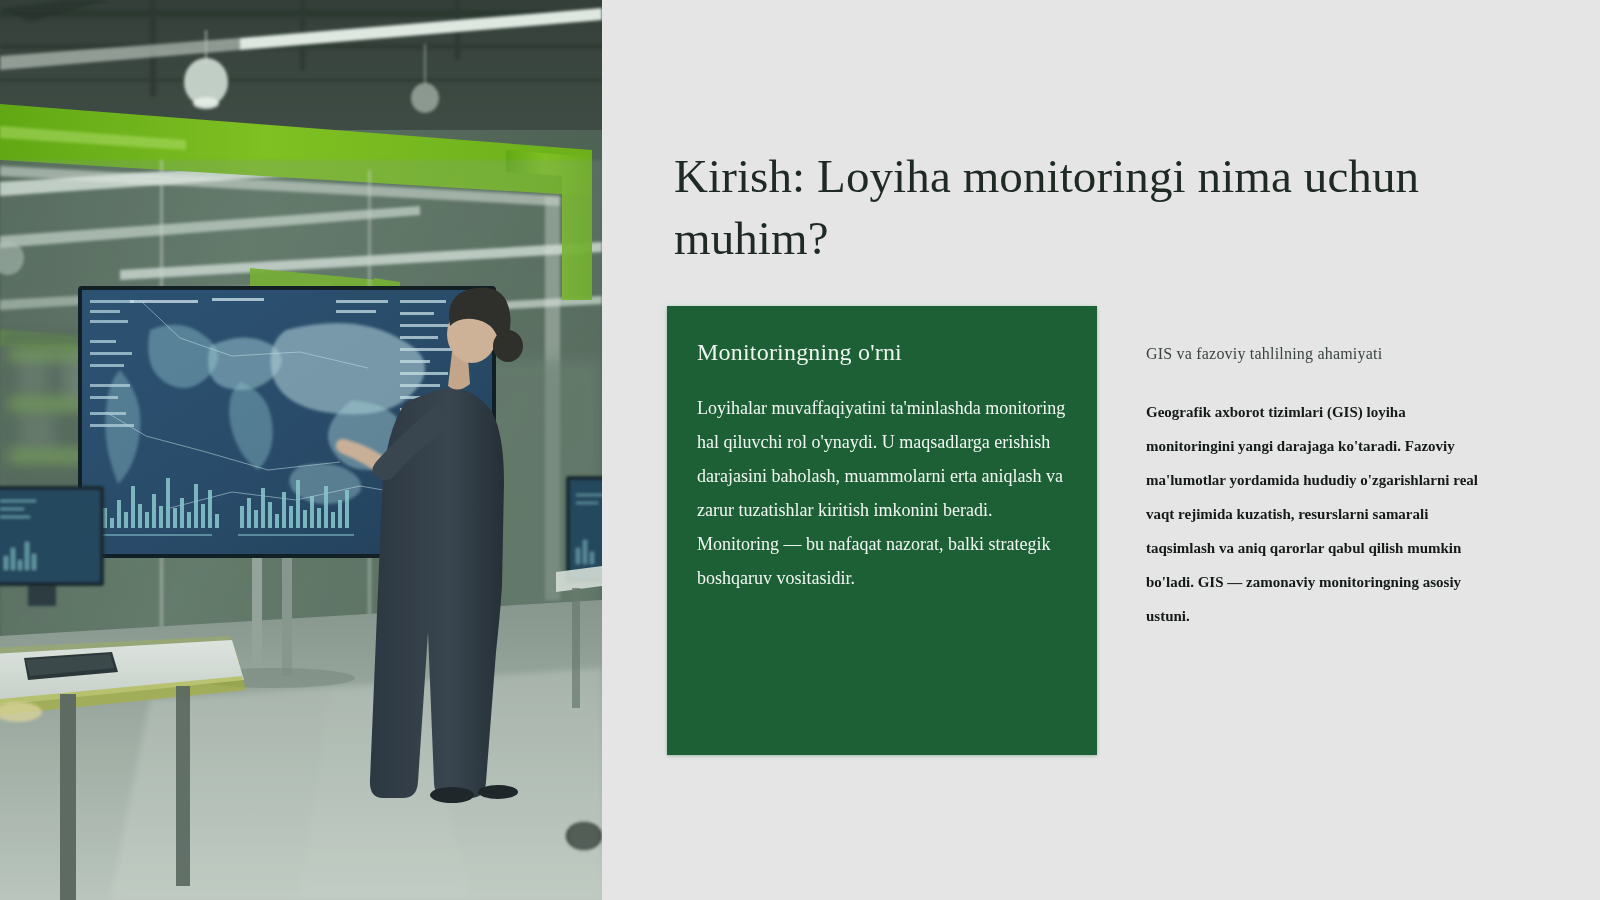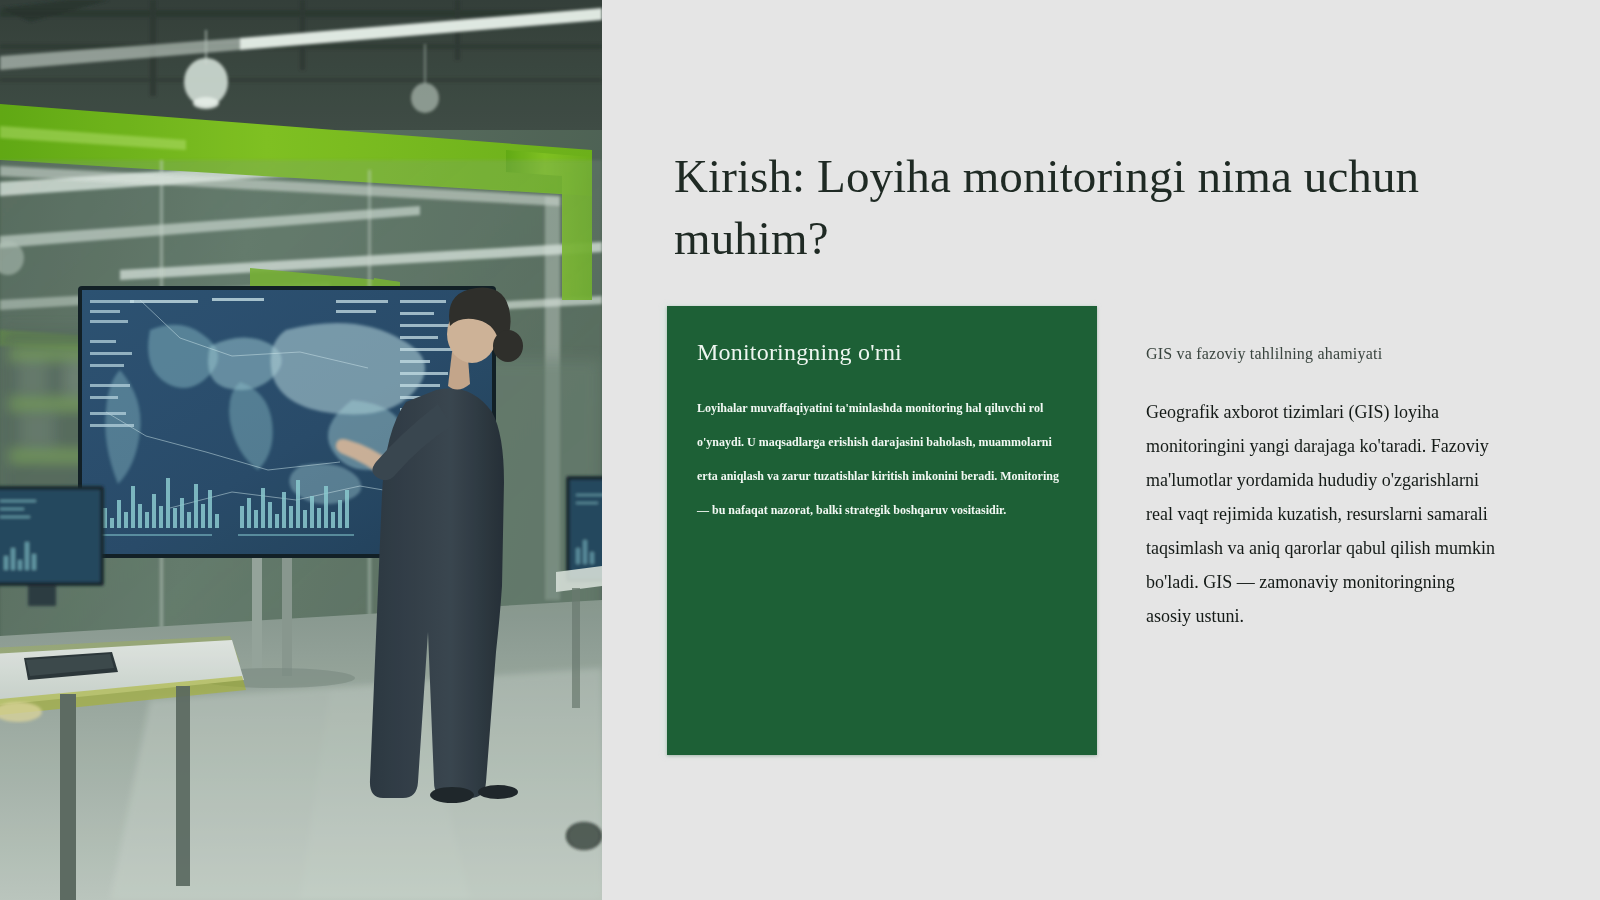--- a/index.html
+++ b/index.html
@@ -67,43 +67,43 @@
   }
   .card-green .card-heading {
     font-size:24px;
     line-height:30px;
     font-weight:400;
     color:#eef6f0;
     margin-bottom:24px;
     letter-spacing:0.2px;
   }
   .card-green .card-body {
-    font-size:12px;
+    font-size:18px;
     line-height:34px;
-    font-weight:700;
+    font-weight:400;
     color:#f2f8f3;
   }
 
   
   .card-plain {
     width:430px;
     padding:32px 30px 0 49px;
   }
   .card-plain .card-heading {
     font-size:16px;
     line-height:32px;
     font-weight:400;
     color:#39443e;
     margin-bottom:25px;
     letter-spacing:0.2px;
   }
   .card-plain .card-body {
-    font-size:18px;
+    font-size:15px;
     line-height:34px;
-    font-weight:400;
+    font-weight:700;
     color:#141a17;
   }
 </style>
 </head>
 <body>
 
 <div class="slide">
 
   <div class="photo">
     <svg class="photo-svg" viewBox="0 0 602 900" preserveAspectRatio="xMidYMid slice">

